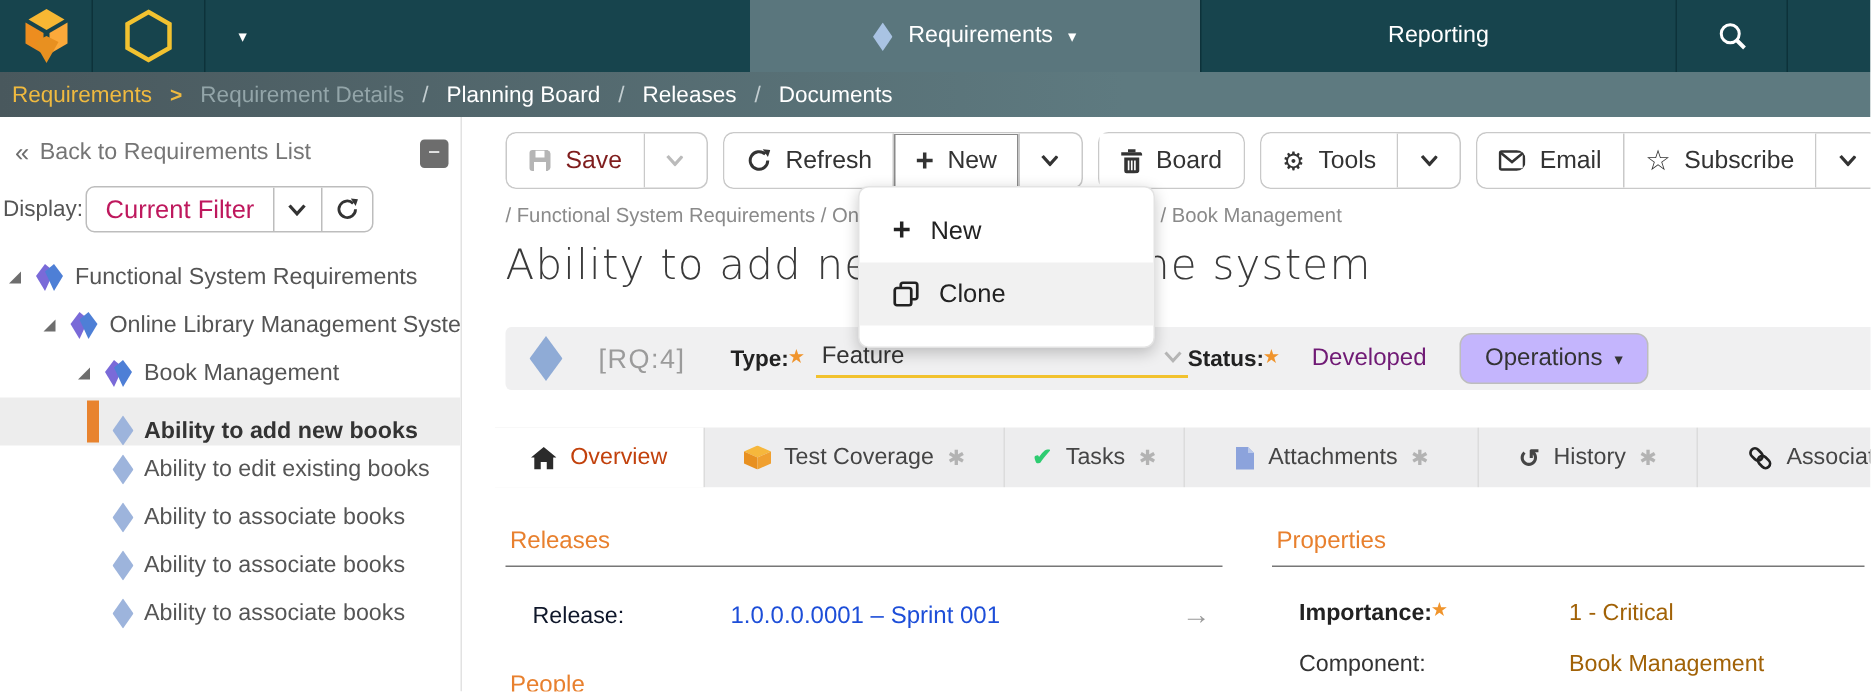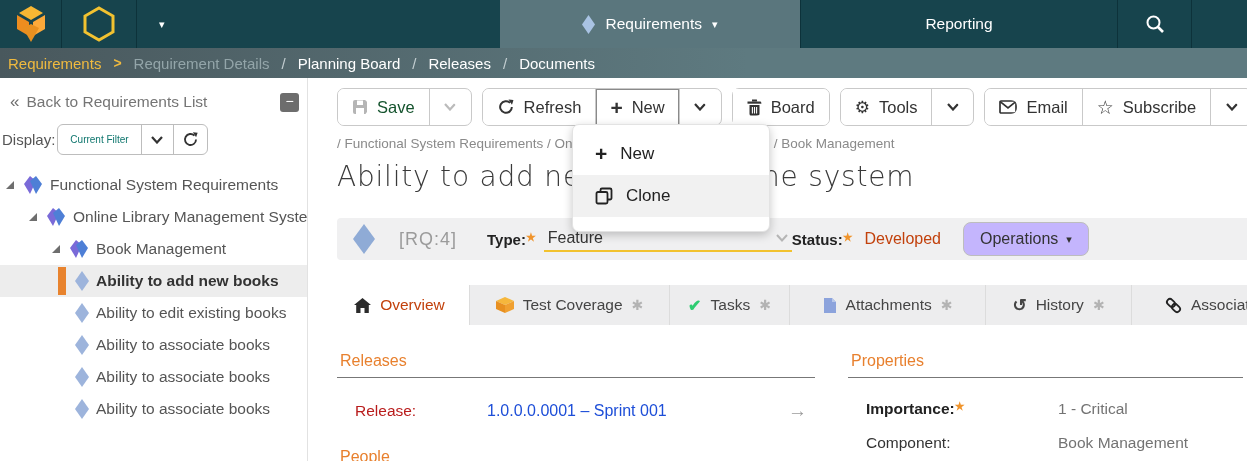--- a/index.html
+++ b/index.html
@@ -34,47 +34,47 @@
   .sidebar { position:absolute; left:0; top:78px; width:308px; height:383px;
              background:#fff; border-right:1px solid #e2e2e2; }
   .sb-back { display:flex; align-items:center; margin:14px 8px 0 10px; color:#757575; font-size:15.5px; }
   .sb-back-chev { font-size:17px; margin-right:7px; color:#6d6d6d; cursor:pointer; }
   .sb-back-label { cursor:pointer; }
   .sb-collapse { margin-left:auto; width:19px; height:19px; background:#6d6d6d; border-radius:3px;
                  color:#fff; font-size:14px; line-height:17px; text-align:center; cursor:pointer; }
   .sb-display { display:flex; align-items:center; margin:12px 0 0 2px; font-size:15px; color:#555; }
   .sb-dd { display:flex; align-items:stretch; border:1px solid #bdbdbd; border-radius:6px;
            overflow:hidden; margin-left:2px; height:31px; background:#fff; }
-  .sb-dd-value { padding:5px 12px; font-size:10px; color:#0f766e; display:flex; align-items:center; cursor:pointer; }
+  .sb-dd-value { padding:5px 12px; font-size:17px; color:#be185d; display:flex; align-items:center; cursor:pointer; }
   .sb-dd-chev { width:32px; border-left:1px solid #bdbdbd; display:flex; align-items:center; justify-content:center; cursor:pointer; }
   .sb-dd-refresh { width:34px; border-left:1px solid #bdbdbd; display:flex; align-items:center; justify-content:center; cursor:pointer; }
   .chev-svg { width:12px; height:8px; }
 
   .tree { margin-top:14px; }
   .tree-row { position:relative; height:32px; display:flex; align-items:center; gap:7px;
               font-size:15.5px; color:#555; white-space:nowrap; overflow:hidden; cursor:pointer; }
   .lvl0 { padding-left:6px; } .lvl1 { padding-left:29px; } .lvl2 { padding-left:52px; } .lvl3 { padding-left:75px; }
   .tri { width:0; height:0; border-left:8px solid transparent; border-bottom:8px solid #6e6e6e;
          flex:0 0 auto; margin-right:2px; }
   .node-icon, .leaf-icon { flex:0 0 auto; display:flex; align-items:center; }
-  .tree-row.selected { background:#ededed; color:#333; font-weight:700; }
+  .tree-row.selected { background:#ededed; color:#333; font-weight:700;align-items:flex-end; }
   .tree-row.selected::before { content:""; position:absolute; left:58px; top:2px; bottom:2px;
                                width:8px; background:#e8832e; }
 
   
   .toolbar { position:absolute; left:337px; top:88px; display:flex; gap:10px; }
   .btn-group { display:inline-flex; border:1px solid #c9c9c9; border-radius:7px; background:#fff; }
   .btn { display:inline-flex; align-items:center; gap:9px; height:36px; padding:0 14px;
          font-size:16.5px; color:#333; background:#fff; cursor:pointer; border:none;
          font-family:"Liberation Sans",sans-serif; }
   .btn + .btn, .btn + .btn-caret, .btn-caret + .btn { border-left:1px solid #c9c9c9; }
   .btn-caret { width:42px; display:inline-flex; align-items:center; justify-content:center; cursor:pointer; }
   .btn-group :first-child { border-radius:6px 0 0 6px; }
   .btn-group :last-child  { border-radius:0 6px 6px 0; }
-  .btn.disabled { color:#14532d; cursor:default; }
+  .btn.disabled { color:#7f1d1d; cursor:default; }
   .btn.pressed { box-shadow:inset 0 0 0 1px #8a8a8a; border-radius:0; }
   .plus-glyph { font-size:21px; font-weight:700; line-height:1; }
   .gear-glyph { font-size:17px; }
   .star-glyph { font-size:19px; }
   .hist-glyph { font-size:17px; font-weight:700; }
   .check-glyph { font-size:16px; color:#2ecc71; font-weight:700; }
 
   
   .main-crumb { position:absolute; left:337px; top:136px; font-size:13.5px; color:#8a8a8a; width:900px; }
   .page-title { position:absolute; left:337px; top:160px; font-size:28px; font-weight:300;
@@ -101,26 +101,26 @@
   .tab.active { background:#fff; color:#c2410c; }
   .tab-ast { color:#b3b3b3; font-size:14px; }
 
   
   .content { position:absolute; left:330px; top:325px; width:917px; height:136px; background:#fff; }
   .col-left  { position:absolute; left:7px;  top:0; width:478px; }
   .col-right { position:absolute; left:518px; top:0; width:395px; }
   .sec-head { font-size:16px; color:#e8802e; padding:27px 0 7px 3px; border-bottom:1.5px solid #777; }
   .frow { display:flex; align-items:center; margin-top:22px; font-size:15.5px; }
   .frow .lab { width:150px; padding-left:18px; }
-  .lab-muted { color:#b91c1c; }
+  .lab-muted { color:#0f172a; }
   .lab-bold { font-weight:700; color:#222; }
   .lab-plain { color:#333; }
   .val-muted { color:#1d4ed8; font-size:16px; flex:1; text-align:left; }
   .arrow-r { color:#9a9a9a; font-size:19px; margin-right:8px; cursor:pointer; }
-  .val-plain { color:#737373; margin-left:60px; }
+  .val-plain { color:#a16207; margin-left:48px; }
   .frow2 { margin-top:16px; }
   .people-head { margin-top:4px; }
 
   
   .menu { position:absolute; left:572px; top:124px; width:198px; background:#fff;
           border:1px solid #e3e3e3; border-radius:7px; box-shadow:0 3px 10px rgba(0,0,0,.22);
           padding:8px 0 14px 0; z-index:50; }
   .menu-item { display:flex; align-items:center; gap:13px; height:42px; padding:0 22px;
                font-size:17px; color:#222; cursor:pointer; }
   .menu-item.hover { background:#f1f1f1; }
@@ -390,21 +390,21 @@
   </span>
   <span class="type-field">
     <span class="type-value">Feature</span>
     <svg class="chev-svg" viewBox="0 0 12 8">
         <polyline points="1,1 6,6.5 11,1" fill="none" stroke="#b5b5b5" stroke-width="2"></polyline>
       </svg>
   </span>
   <span class="fld-label" style="">
     <span>Status:</span><span class="req-star">★</span>
   </span>
-  <span style="margin-left:12px; font-size:16px; color:#c2410c">Developed</span>
+  <span style="margin-left:22px; font-size:16px; color:#701a75">Developed</span>
   <span class="ops-btn">
     <span>Operations</span>
     <span class="caret-d">▾</span>
   </span>
 </div>
 
 <div class="tabsbar">
   <div class="tab active" style="width:140px">
     <span>
       <svg width="17" height="15" viewBox="0 0 17 15">

